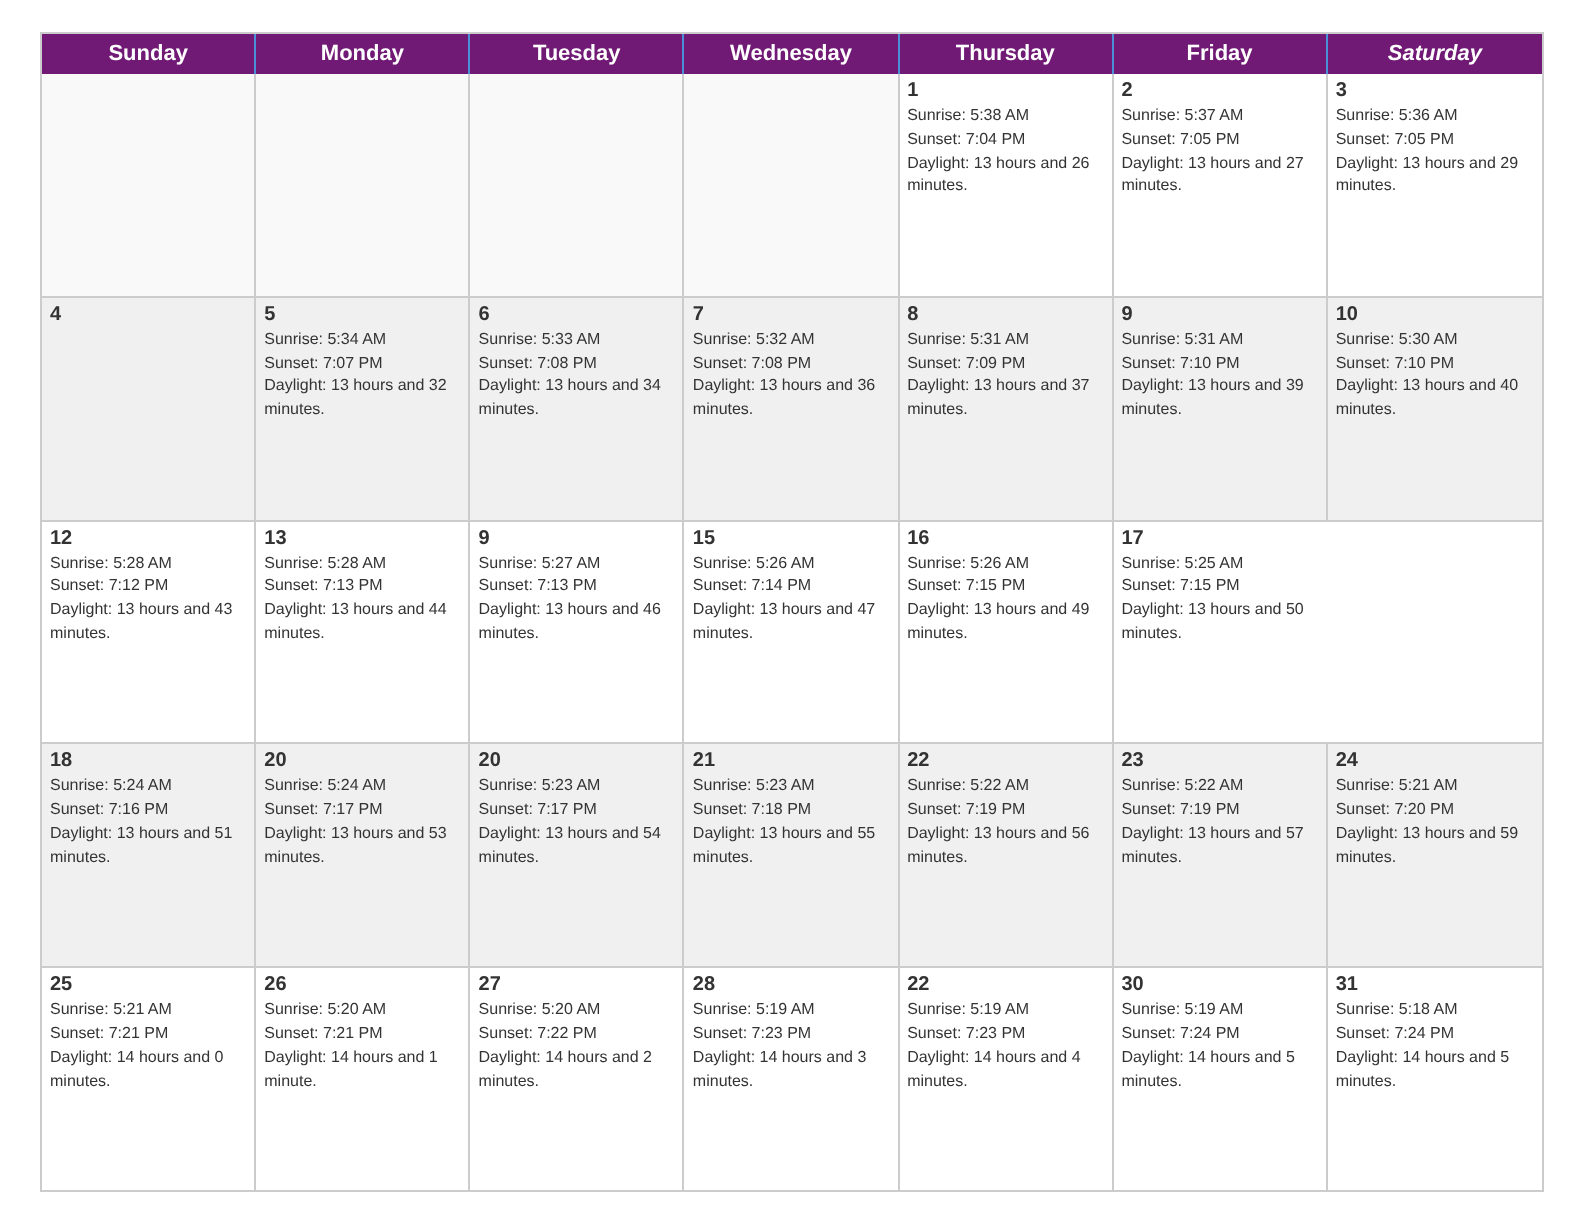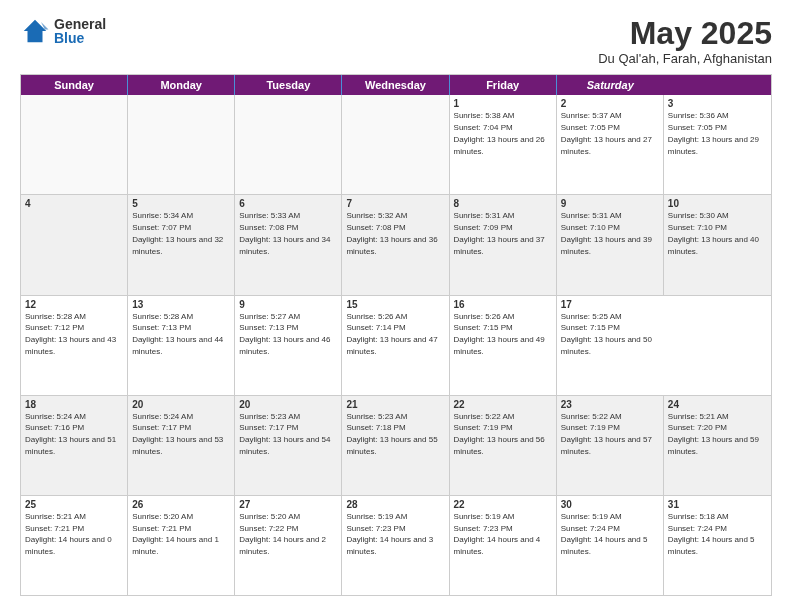--- a/index.html
+++ b/index.html
@@ -114,43 +114,28 @@
     .cell-text {
       font-size: 8px;
       color: #333;
       line-height: 1.35;
     }
   </style>
 </head>
 <body>
 
 <div class="page">
-  <div class="header">
-    <div class="logo">
-      <svg class="logo-icon" viewBox="0 0 40 40">
-        <polygon points="20,5 35,20 30,20 30,35 10,35 10,20 5,20" fill="#1a6bb5"></polygon>
-        <polygon points="28,8 38,18 33,18" fill="#1a6bb5" opacity="0.6"></polygon>
-      </svg>
-      <div class="logo-text">
-        <span class="logo-general">General</span>
-        <span class="logo-blue">Blue</span>
-      </div>
-    </div>
-    <div class="title-block">
-      <div class="month-title">May 2025</div>
-      <div class="location">Du Qal'ah, Farah, Afghanistan</div>
-    </div>
-  </div>
 
   <div class="calendar">
     <div class="cal-header">
       <div class="cal-header-cell">Sunday</div>
       <div class="cal-header-cell">Monday</div>
       <div class="cal-header-cell">Tuesday</div>
       <div class="cal-header-cell">Wednesday</div>
+      <div class="cal-header-cell">Thursday</div>
       <div class="cal-header-cell">Friday</div>
       <div class="cal-header-cell">Saturday</div>
     </div>
     <div class="cal-body" id="cal-body">
     <div class="cal-row">
           <div class="cal-cell empty"></div>
           <div class="cal-cell empty"></div>
           <div class="cal-cell empty"></div>
           <div class="cal-cell empty"></div>
           <div class="cal-cell">

